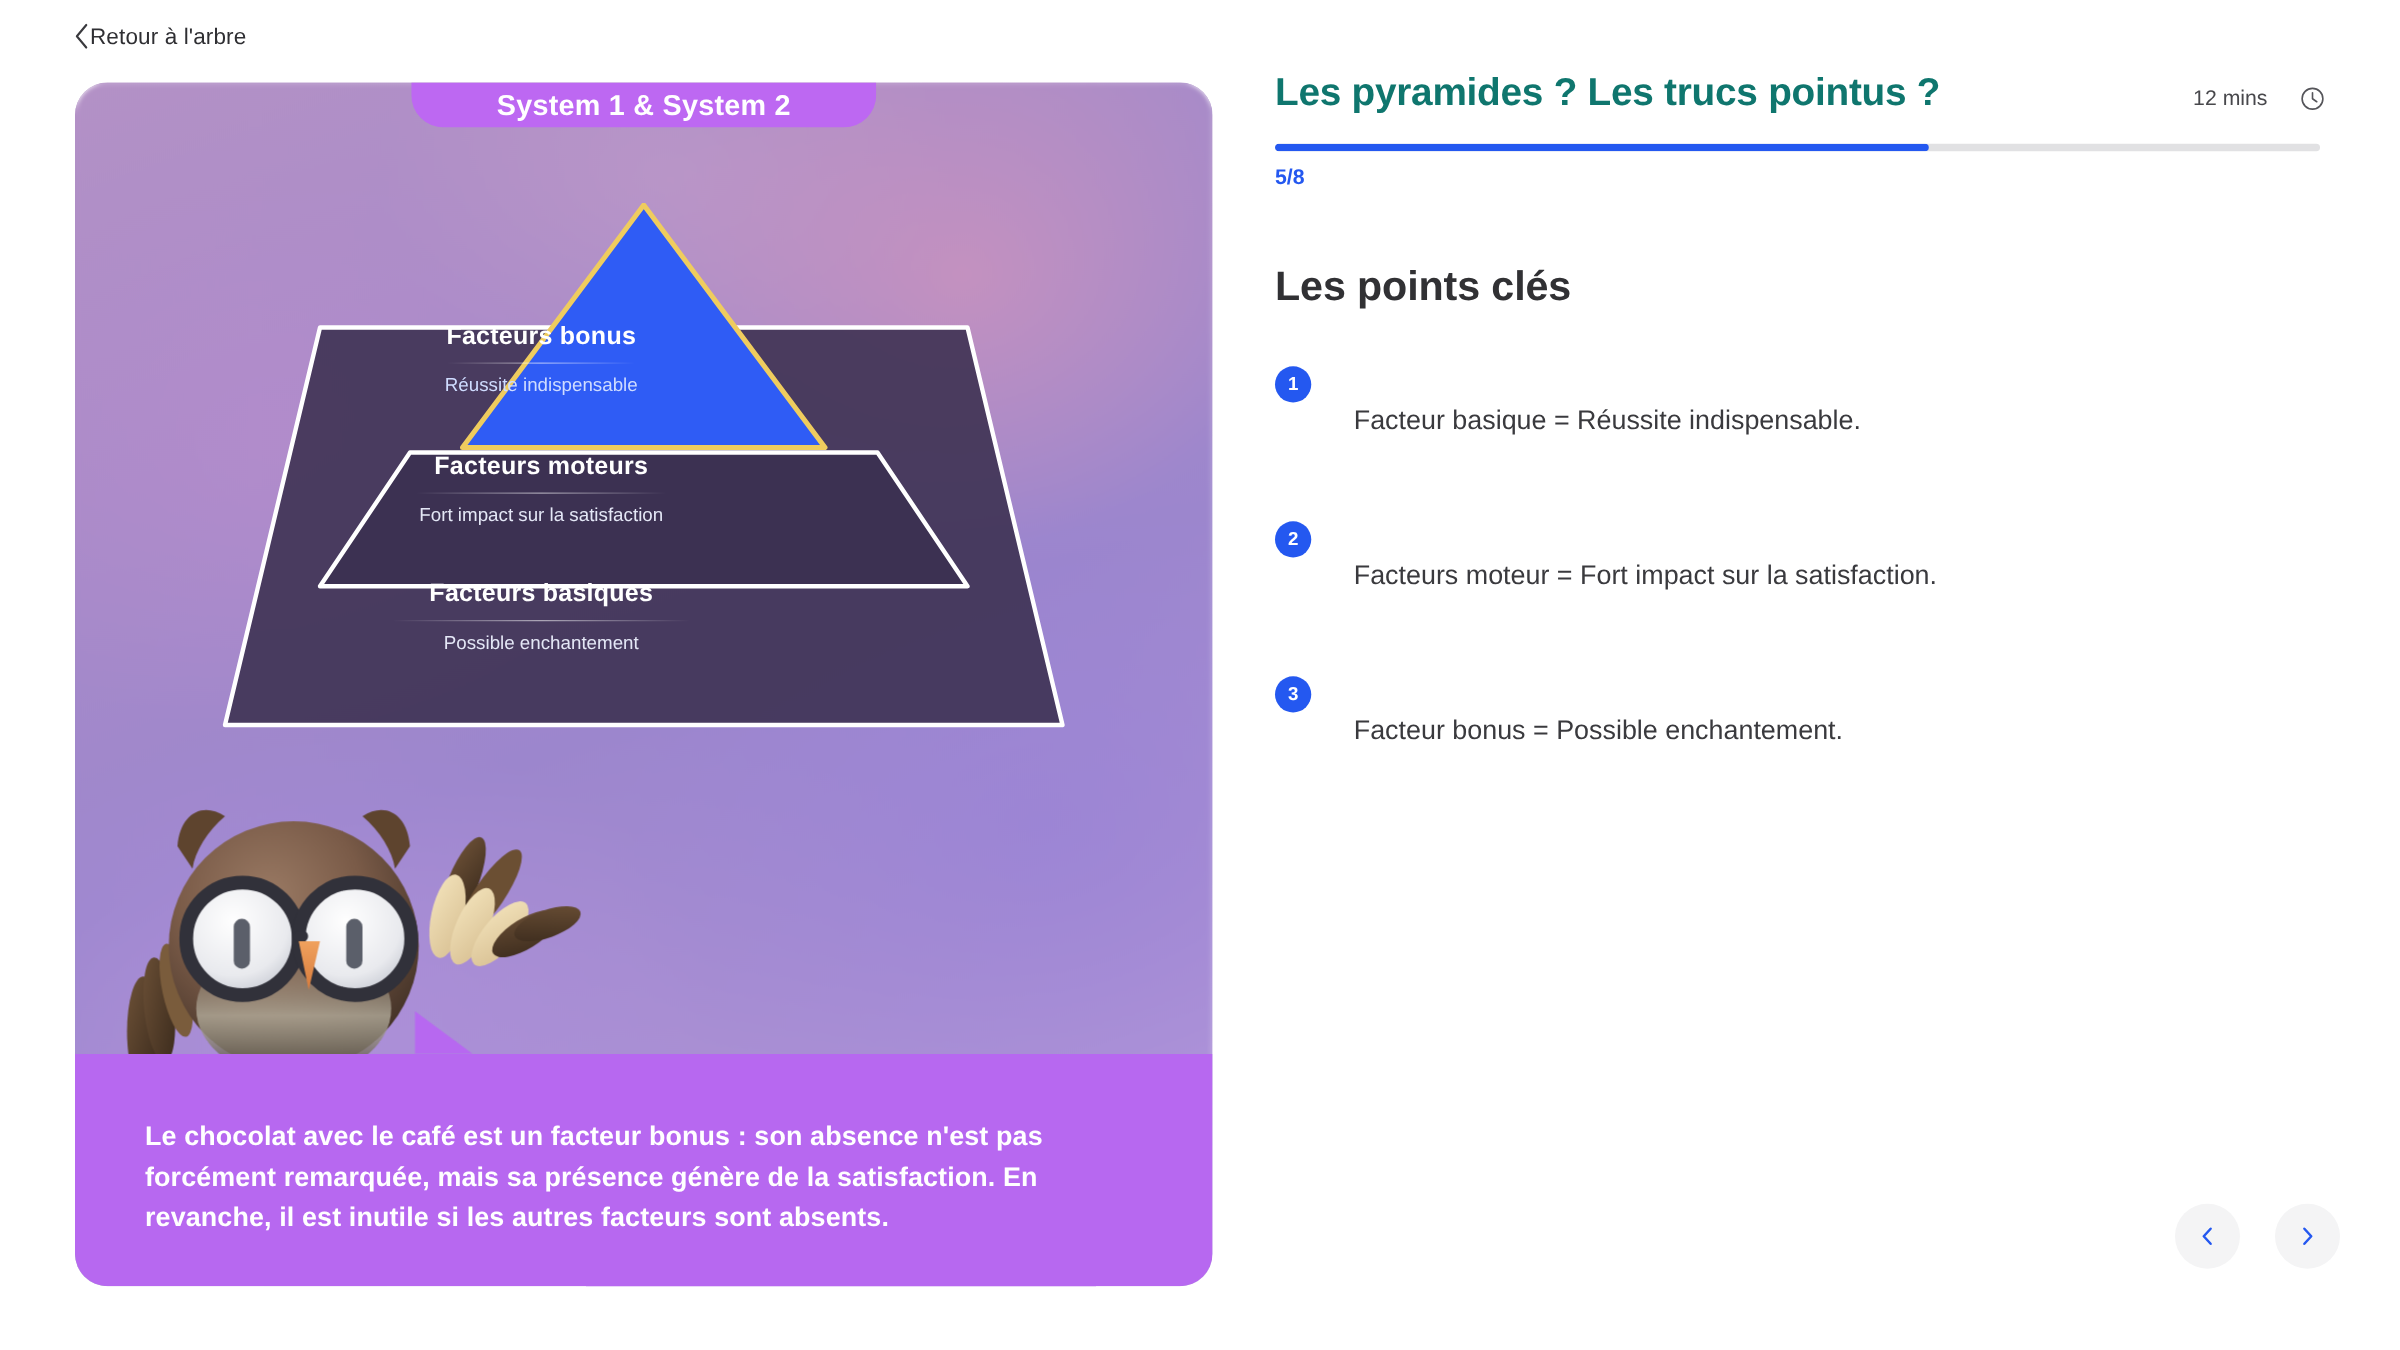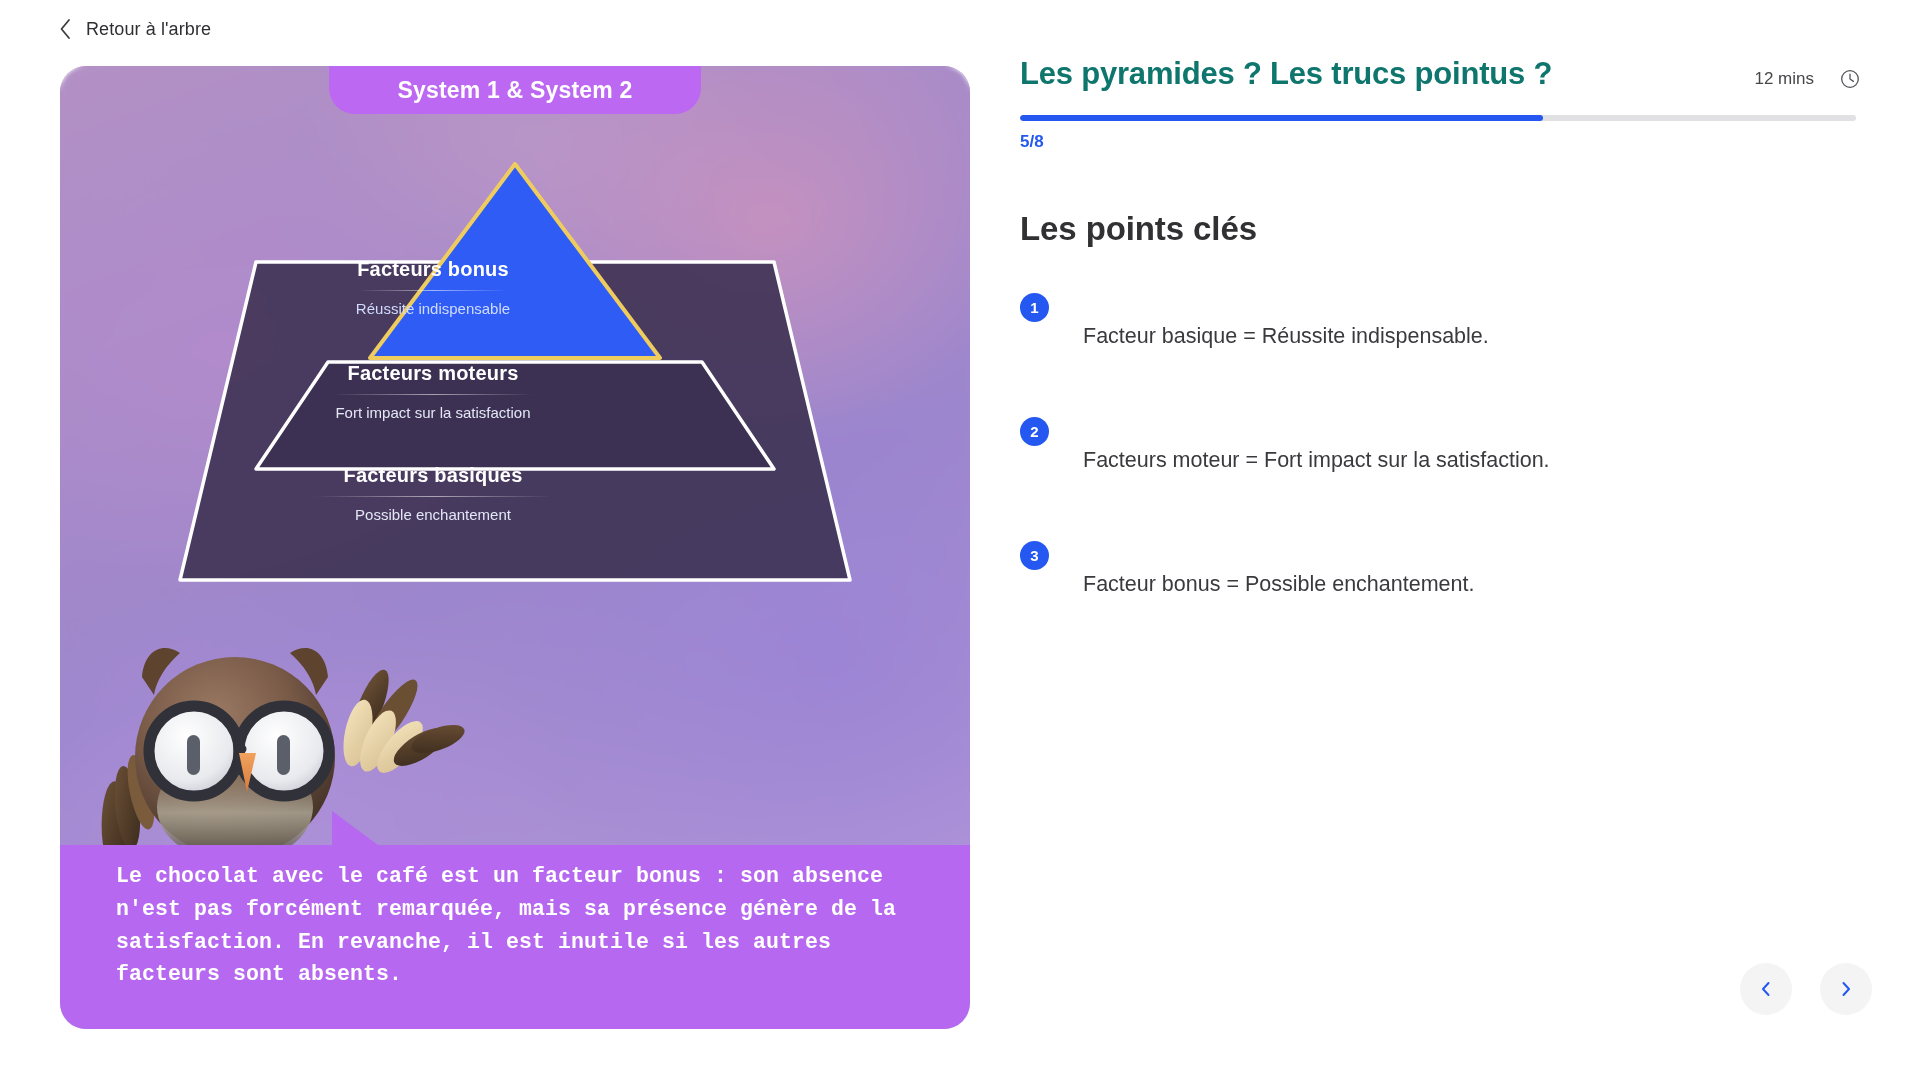--- a/index.html
+++ b/index.html
@@ -10,21 +10,21 @@
     overflow: hidden;
   }
 
   
   .topbar {
     position: absolute; left: 0; top: 0;
     width: 1920px; height: 58px;
     display: flex; align-items: center;
   }
   .back-link {
-    display: flex; align-items: center; gap: 14px;
+    display: flex; align-items: center; 
     margin-left: 58px; cursor: pointer;
     color: #2f2f33;
     text-align: right;
   }
   .back-chevron { width: 14px; height: 22px; display: block; }
   .back-label { font-size: 18px; color: #2f2f33; letter-spacing: .1px; }
 
   
   .card {
     position: absolute; left: 60px; top: 66px;
@@ -40,21 +40,21 @@
   }
   .card-blur {
     position: absolute; inset: 0;
     backdrop-filter: blur(2px);
     pointer-events: none;
   }
 
   
   .badge {
     position: absolute; left: 50%; top: 0; transform: translateX(-50%);
-    min-width: 372px; height: 48px;
+    min-width: 372px; height: 36px;
     background: #bd68f2;
     border-bottom-left-radius: 26px; border-bottom-right-radius: 26px;
     display: flex; align-items: center; justify-content: center;
     color: #ffffff; font-size: 23px; font-weight: bold; letter-spacing: .2px;
     padding: 0 34px;
     z-index: 6;
   }
 
   
   .pyramid { position: absolute; left: 0; top: 96px; width: 910px; height: 510px; z-index: 4; }
@@ -75,24 +75,23 @@
   .t-basic  { top: 302px; }
   .t-basic .tier-rule  { width: 238px; }
 
   
   .owl { position: absolute; left: 10px; bottom: 150px; width: 420px; height: 250px; z-index: 5; }
 
   
   .bubble {
     position: absolute; left: 0; bottom: 0; width: 910px;
     background: #b768f0;
-    padding: 15px 56px 38px 56px;
+    padding: 50px 56px 38px 56px;
     border-bottom-left-radius: 26px; border-bottom-right-radius: 26px;
     z-index: 5;
-    font-family: Liberation Mono, monospace;
   }
   .bubble-tail {
     position: absolute; left: 272px; bottom: 100%;
     width: 0; height: 0;
     border-left: 46px solid #b768f0;
     border-top: 34px solid transparent;
   }
   .bubble-text {
     color: #ffffff; font-size: 21.5px; font-weight: bold;
     line-height: 1.52; letter-spacing: .1px;

